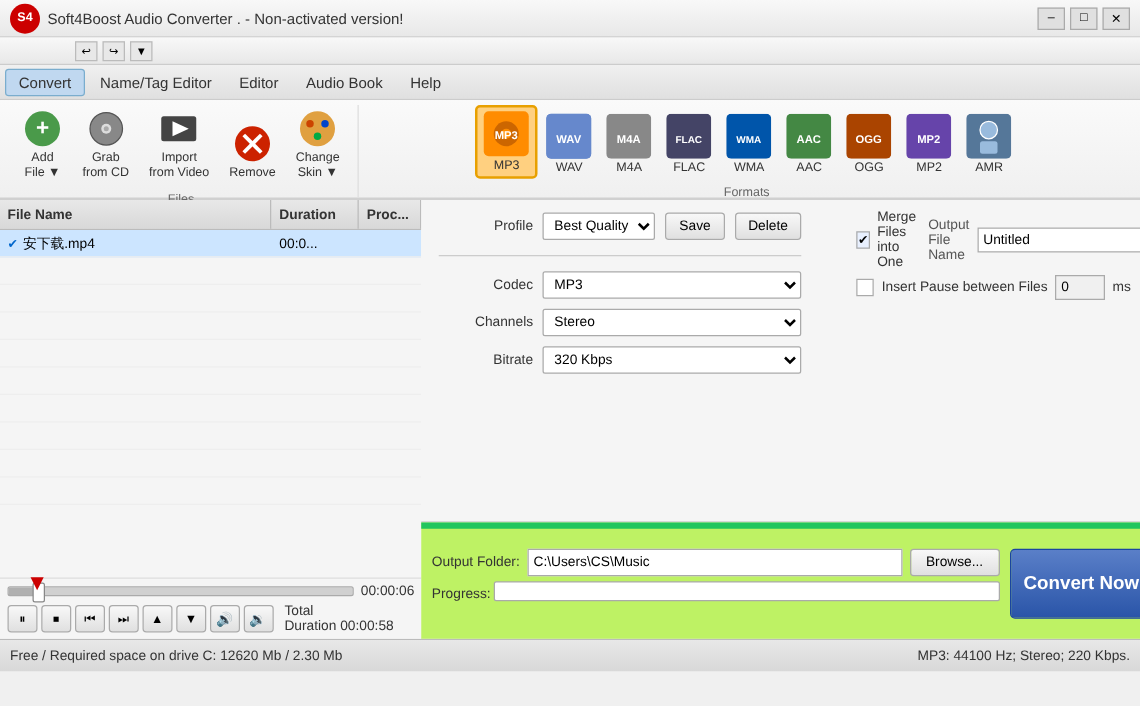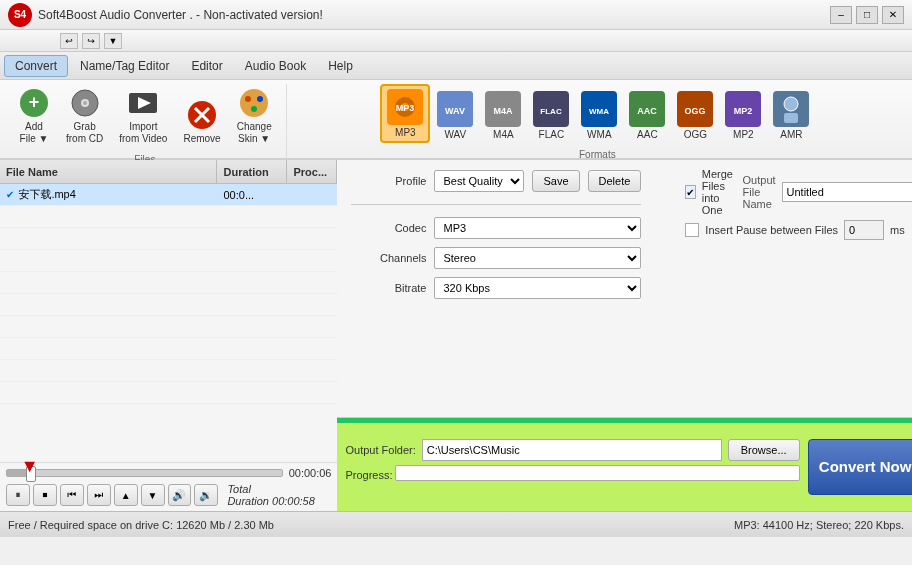--- a/index.html
+++ b/index.html
@@ -189,21 +189,21 @@
       height: 22px;
       background: linear-gradient(to bottom, #f8f8f8, #e0e0e0);
       border: 1px solid #aaa;
       border-radius: 3px;
       cursor: pointer;
       display: flex;
       align-items: center;
       justify-content: center;
       font-size: 10px;
     }
-    .total-duration-label { font-size: 11px; color: #333; margin-left: 6px; font-style: italic; }
+    .total-duration-label { font-size: 11px; color: #333; margin-left: 6px; }
     .volume-btn {
       width: 26px;
       height: 22px;
       background: linear-gradient(to bottom, #f8f8f8, #e0e0e0);
       border: 1px solid #aaa;
       border-radius: 3px;
       cursor: pointer;
       display: flex;
       align-items: center;
       justify-content: center;

